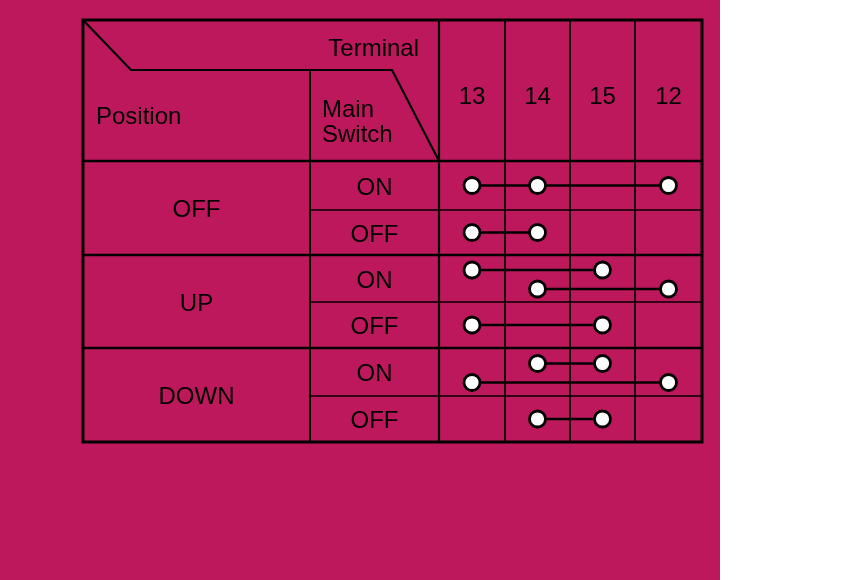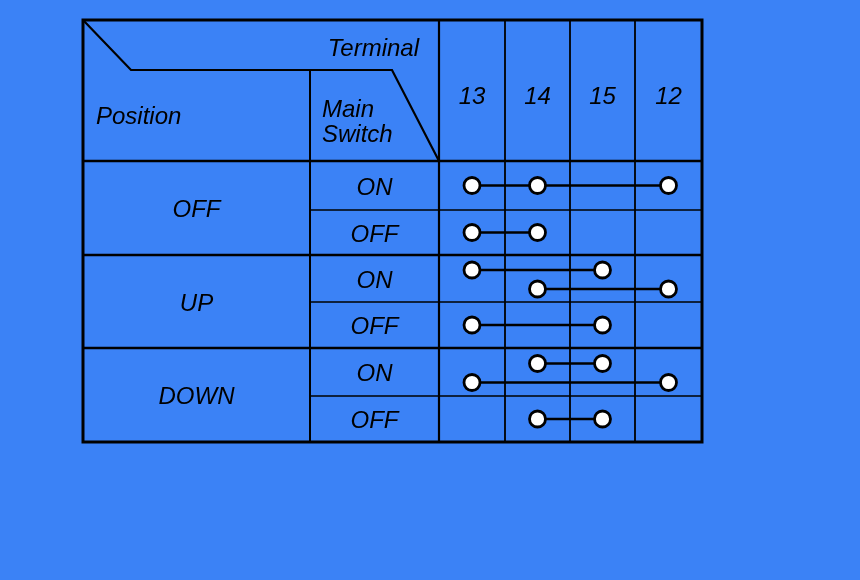--- a/index.html
+++ b/index.html
@@ -2,25 +2,24 @@
 <html><head>
 <meta charset="utf-8">
 <style>
   html, body {
     margin: 0;
     padding: 0;
     background: #ffffff;
   }
   .page {
     position: relative;
-    width: 860px;
+    width: 720px;
     height: 580px;
-    background: #3b82f6;
+    background: #be185d;
     overflow: hidden;
-    font-style: italic;
   }
   svg text {
     font-family: "Liberation Sans", "DejaVu Sans", sans-serif;
     font-size: 24px;
     fill: #000000;
   }
   .grid-line {
     stroke: #000000;
     fill: none;
   }

